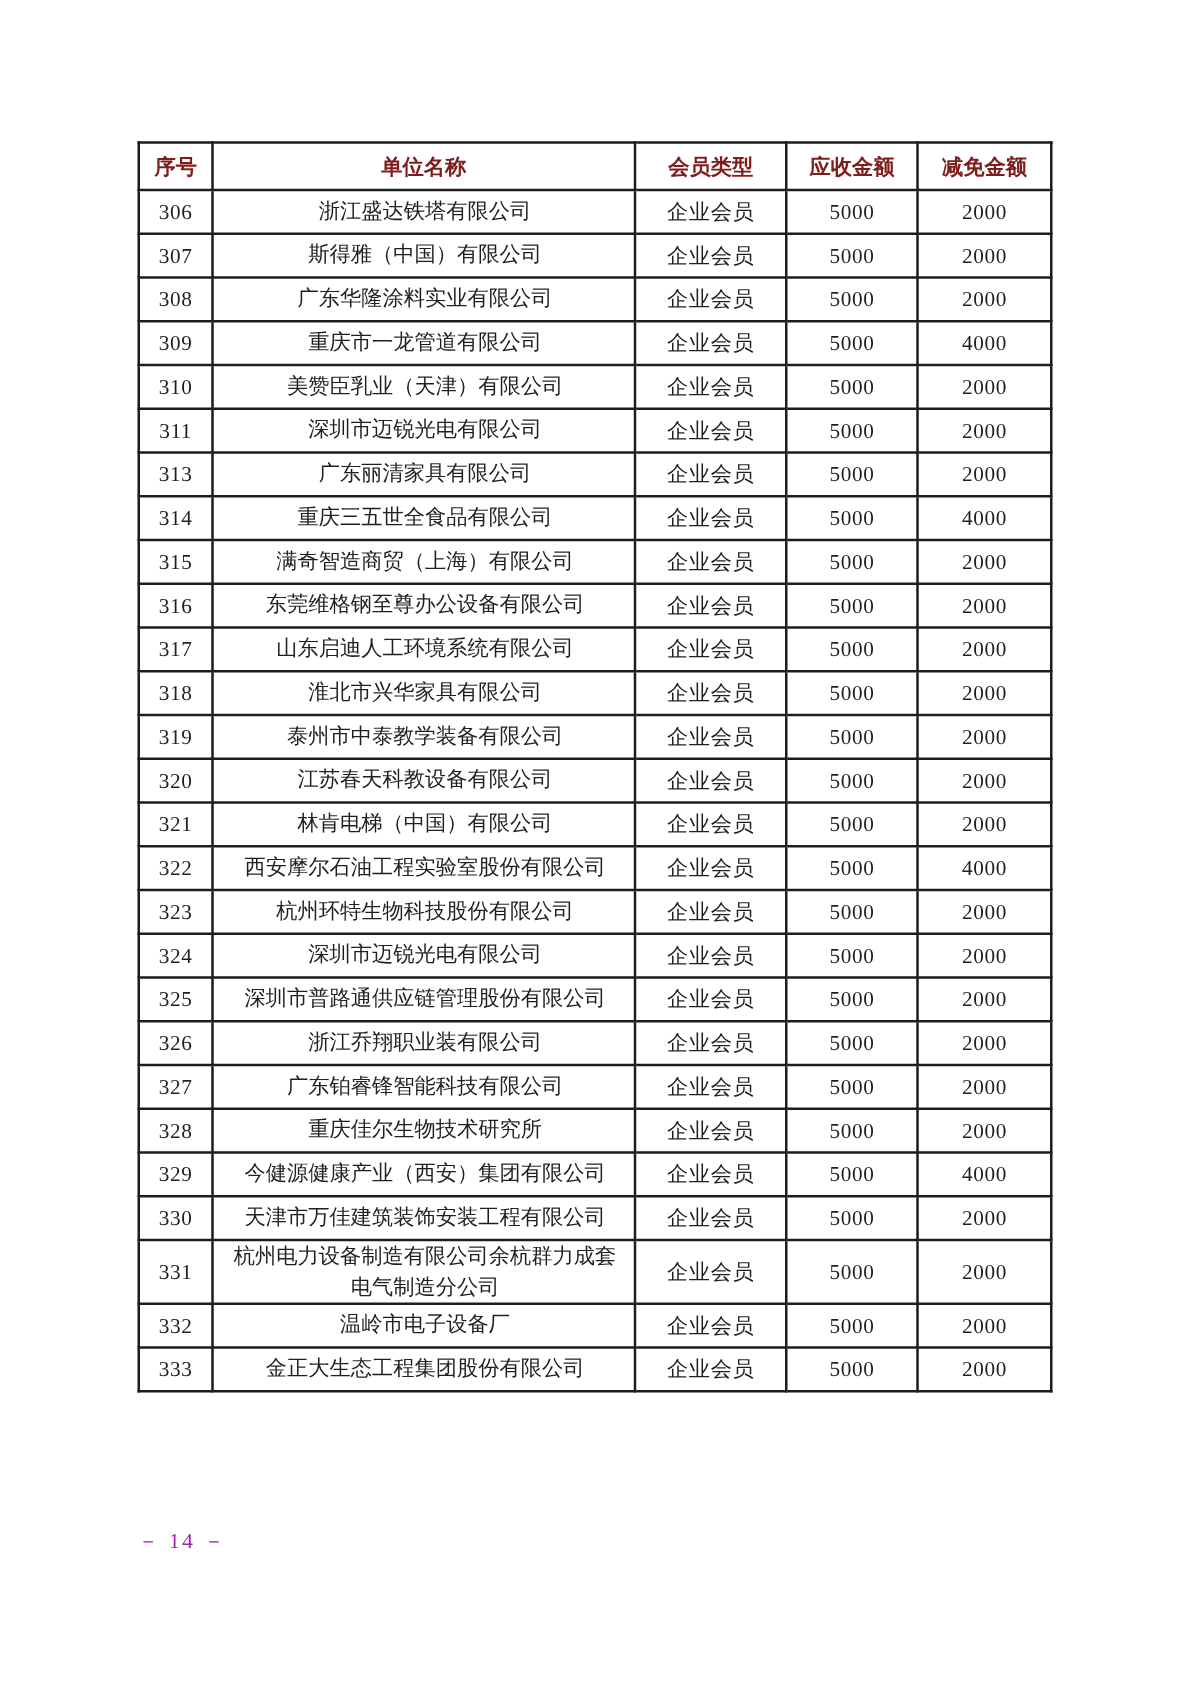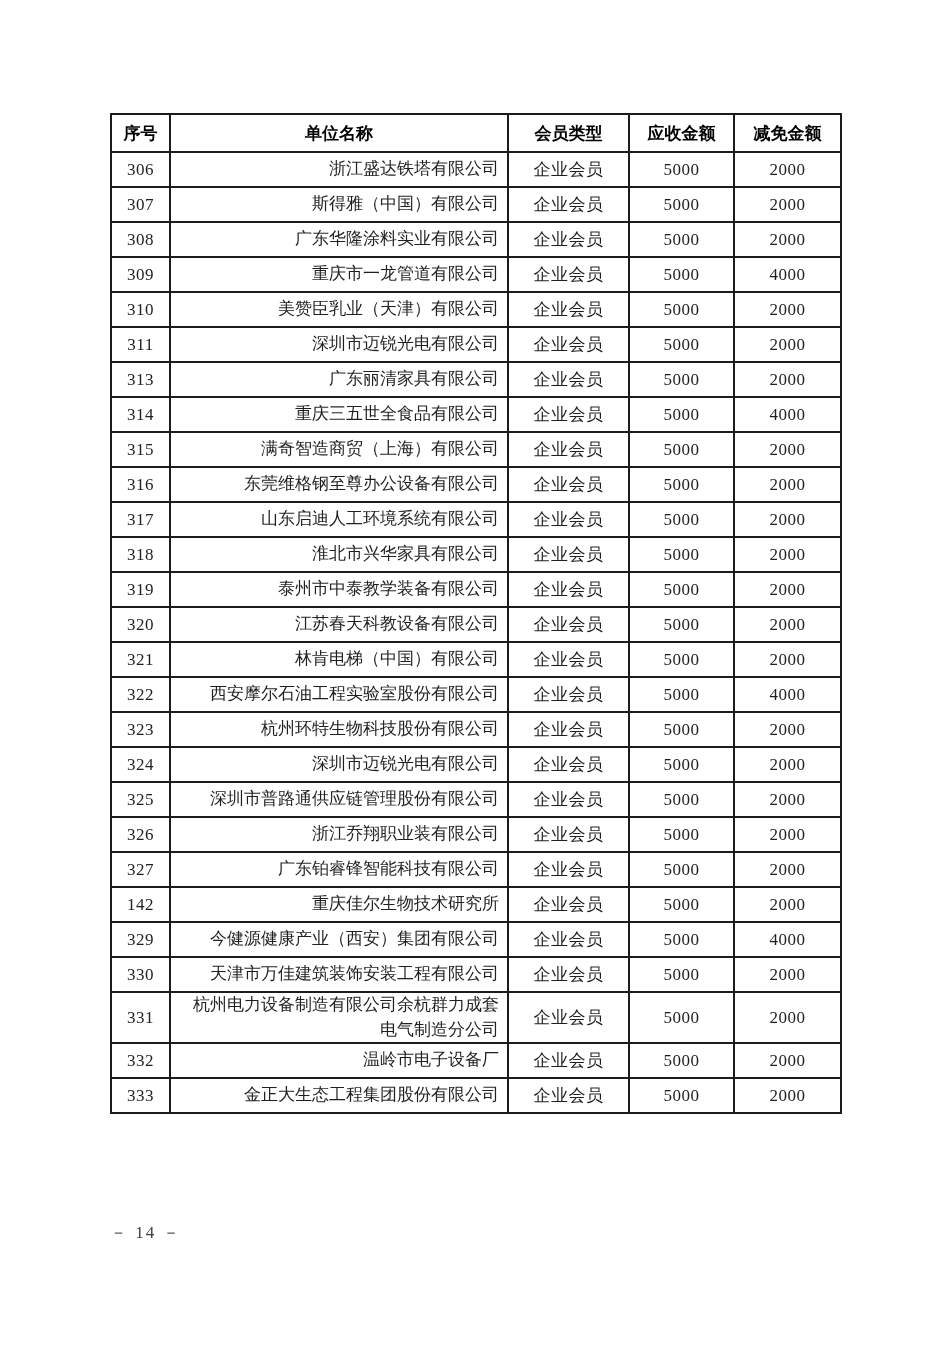--- a/index.html
+++ b/index.html
@@ -34,46 +34,46 @@
     padding: 0;
     vertical-align: middle;
     overflow: hidden;
   }
   table.fee-table th {
     height: 36px;
     font-family: "Liberation Sans", "DejaVu Sans", sans-serif;
     font-weight: bold;
     font-size: 17px;
     text-align: center;
-    color: #000000;
+    color: #7f1d1d;
   }
   table.fee-table td {
     height: 33px;
     font-size: 17px;
     text-align: center;
     color: #1f1f1f;
   }
   table.fee-table td.name-cell {
-    text-align: right;
+    text-align: center;
     padding-left: 10px;
     padding-right: 8px;
     word-break: break-all;
     line-height: 1.45;
   }
   table.fee-table td.num-cell {
     font-family: "Liberation Serif", "DejaVu Serif", serif;
     letter-spacing: 0.5px;
   }
   .page-footer {
     position: absolute;
     left: 110px;
     top: 1221px;
     font-family: "Liberation Serif", "DejaVu Serif", serif;
     font-size: 17px;
-    color: #404040;
+    color: #a21caf;
     letter-spacing: 2px;
     white-space: pre;
   }
 </style>
 </head>
 <body>
 
 <div class="page">
 
   <table class="fee-table">
@@ -235,21 +235,21 @@
           <td class="num-cell">2000</td>
         </tr>
         <tr>
           <td class="num-cell">327</td>
           <td class="name-cell">广东铂睿锋智能科技有限公司</td>
           <td class="num-cell">企业会员</td>
           <td class="num-cell">5000</td>
           <td class="num-cell">2000</td>
         </tr>
         <tr>
-          <td class="num-cell">142</td>
+          <td class="num-cell">328</td>
           <td class="name-cell">重庆佳尔生物技术研究所</td>
           <td class="num-cell">企业会员</td>
           <td class="num-cell">5000</td>
           <td class="num-cell">2000</td>
         </tr>
         <tr>
           <td class="num-cell">329</td>
           <td class="name-cell">今健源健康产业（西安）集团有限公司</td>
           <td class="num-cell">企业会员</td>
           <td class="num-cell">5000</td>

